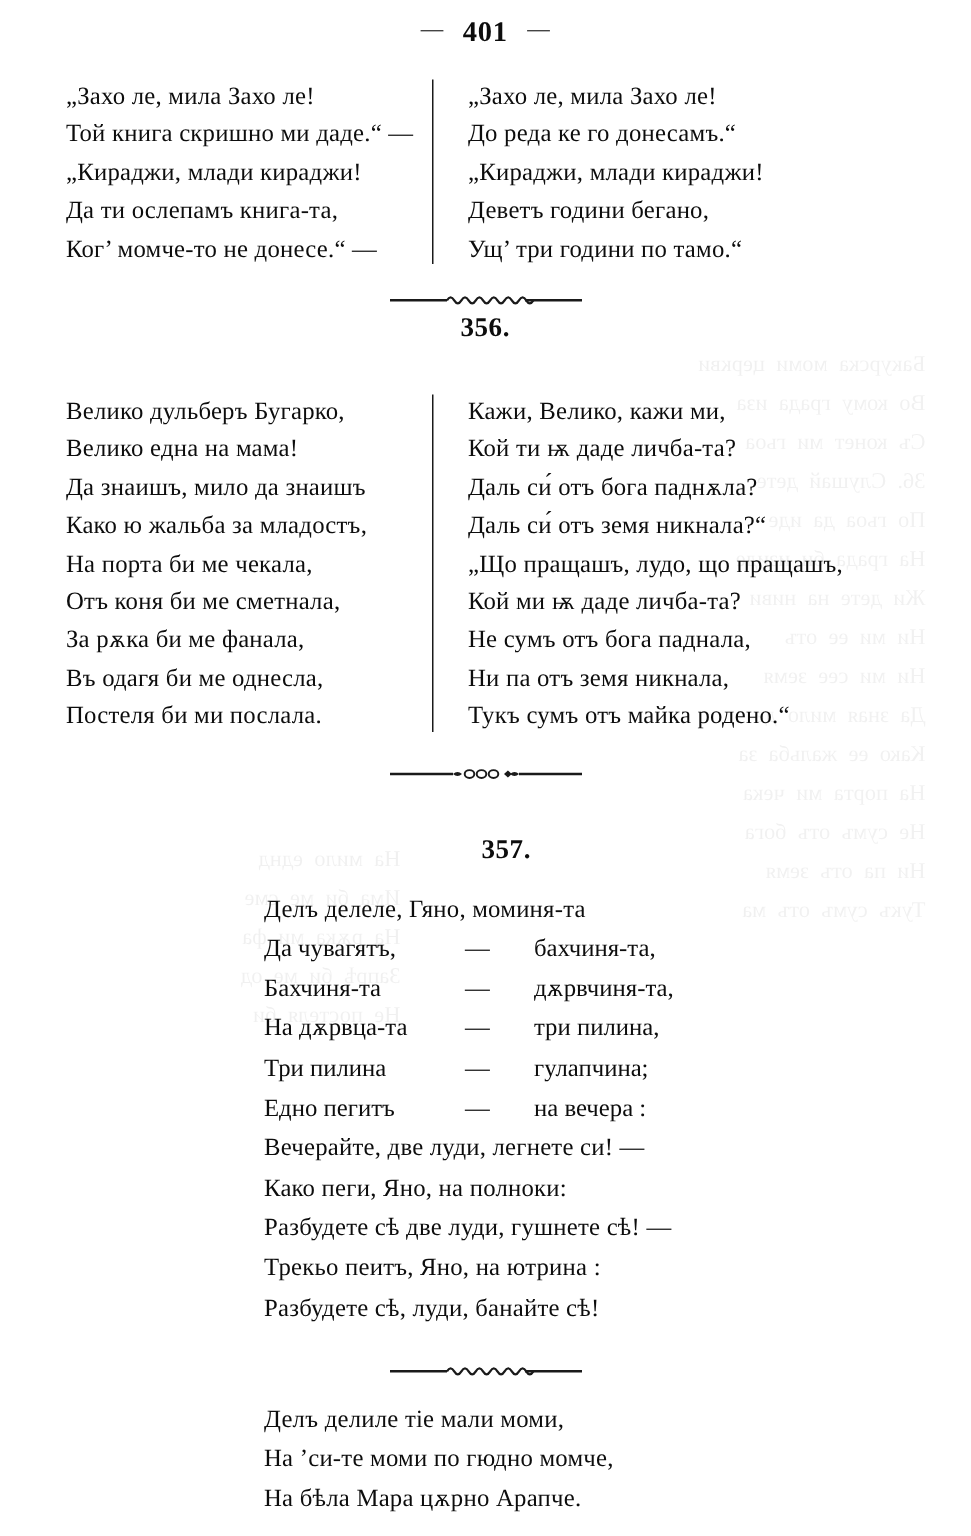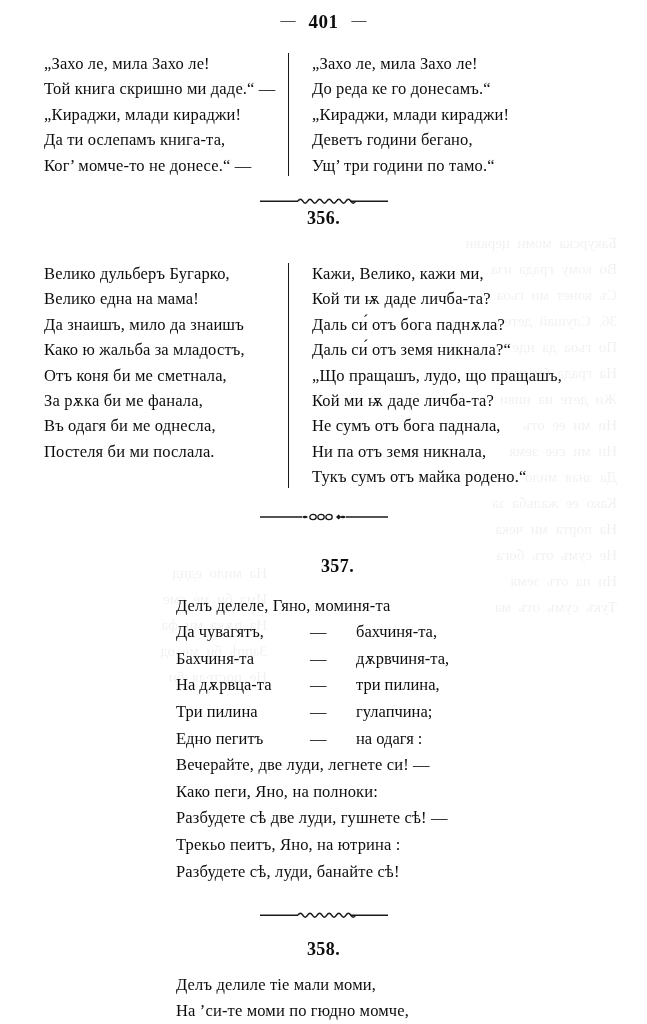--- a/index.html
+++ b/index.html
@@ -190,20 +190,21 @@
   </div>
 
   <div class="song-number" style="">356.</div>
 
   <div class="columns" style="margin-top:32px;">
     <div class="col col-left" id="s356L">
         <div class="verse-line">Велико дульберъ Бугарко,</div>
         <div class="verse-line">Велико една на мама!</div>
         <div class="verse-line">Да знаишъ, мило да знаишъ</div>
         <div class="verse-line">Како ю жальба за младостъ,</div>
+        <div class="verse-line">На порта би ме чекала,</div>
         <div class="verse-line">Отъ коня би ме сметнала,</div>
         <div class="verse-line">За рѫка би ме фанала,</div>
         <div class="verse-line">Въ одагя би ме однесла,</div>
         <div class="verse-line">Постеля би ми послала.</div>
       </div>
     <div class="col-divider"></div>
     <div class="col col-right" id="s356R">
         <div class="verse-line">Кажи, Велико, кажи ми,</div>
         <div class="verse-line">Кой ти ѭ даде личба-та?</div>
         <div class="verse-line">Даль си́ отъ бога паднѫла?</div>
@@ -229,36 +230,35 @@
     </svg>
   </div>
 
   <div class="song-number" style="margin-top:32px;padding-left:28px;">357.</div>
   <div class="single-col" id="s357">
       <div class="verse-line">Делъ делеле, Гяно, моминя-та</div>
       <div class="tab-line"><span class="seg-a">Да чувагятъ,</span><span class="seg-d">—</span><span class="seg-b">бахчиня-та,</span></div>
       <div class="tab-line"><span class="seg-a">Бахчиня-та</span><span class="seg-d">—</span><span class="seg-b">дѫрвчиня-та,</span></div>
       <div class="tab-line"><span class="seg-a">На дѫрвца-та</span><span class="seg-d">—</span><span class="seg-b">три пилина,</span></div>
       <div class="tab-line"><span class="seg-a">Три пилина</span><span class="seg-d">—</span><span class="seg-b">гулапчина;</span></div>
-      <div class="tab-line"><span class="seg-a">Едно пегитъ</span><span class="seg-d">—</span><span class="seg-b">на одагя :</span></div>
+      <div class="tab-line"><span class="seg-a">Едно пегитъ</span><span class="seg-d">—</span><span class="seg-b">на вечера :</span></div>
       <div class="verse-line">Вечерайте, две луди, легнете си! —</div>
       <div class="verse-line">Како пеги, Яно, на полноки:</div>
       <div class="verse-line">Разбудете сѣ две луди, гушнете сѣ! —</div>
       <div class="verse-line">Трекьо пеитъ, Яно, на ютрина :</div>
       <div class="verse-line">Разбудете сѣ, луди, банайте сѣ!</div>
     </div>
 
   <div class="ornament" style="margin-top:20px;">
     <svg width="128" height="12" viewBox="0 0 128 12">
       <line x1="0" y1="6.2" x2="38" y2="6.2" stroke="#1a1a1a" stroke-width="1.6"></line>
       <path d="M38 6.2 q2.4 -4 4.8 0 q2.4 4 4.8 0 q2.4 -4 4.8 0 q2.4 4 4.8 0 q2.4 -4 4.8 0 q2.4 4 4.8 0 q2.4 -4 4.8 0 q2.4 4 4.8 0 q2.4 -4 4.8 0 q2.4 4 4.8 0 q2.4 -4 4.8 0 q2.4 4 4.8 0" fill="none" stroke="#1a1a1a" stroke-width="1.5"></path>
       <line x1="90" y1="6.2" x2="128" y2="6.2" stroke="#1a1a1a" stroke-width="1.6"></line>
     </svg>
   </div>
 
-  <div class="song-number" style="margin-top:18px;">358.</div>
   <div class="single-col tight" style="margin-top:12px;" id="s358">
       <div class="verse-line">Делъ делиле тіе мали моми,</div>
       <div class="verse-line">На ’си-те моми по гюдно момче,</div>
       <div class="verse-line">На бѣла Мара цѫрно Арапче.</div>
     </div>
 
 </div>
 
 </body></html>

